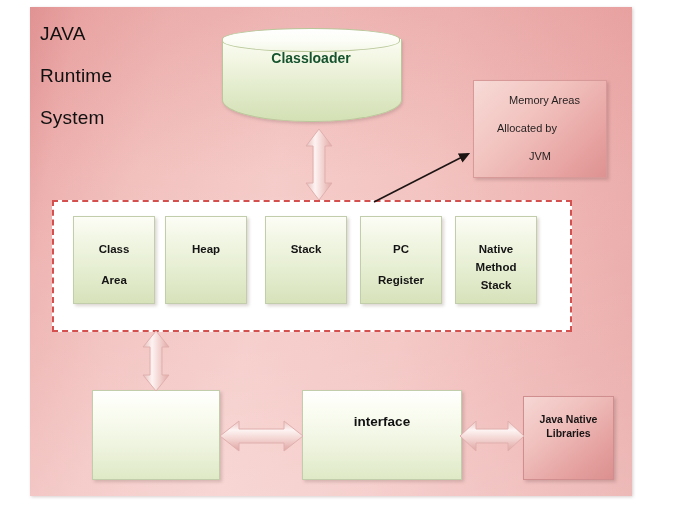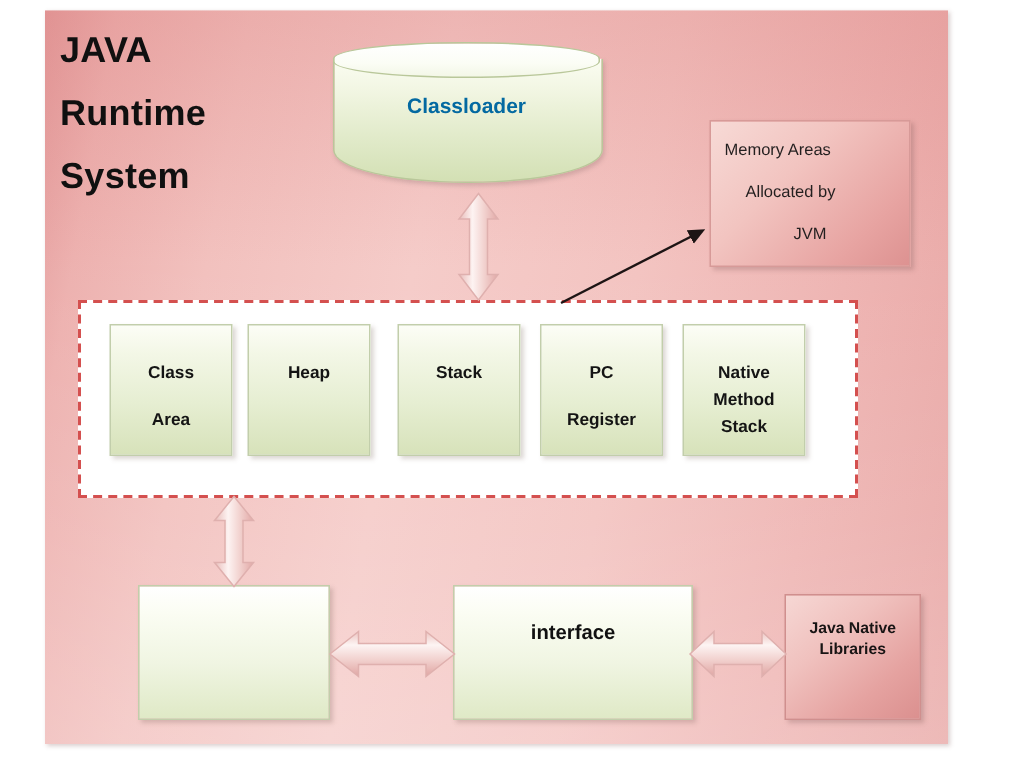--- a/index.html
+++ b/index.html
@@ -54,22 +54,22 @@
   }
 
   
   .title-block {
     position: absolute;
     left: 40px;
     top: 13px;
     z-index: 6;
   }
   .title-line {
-    font-size: 24px;
-    font-weight: bold;
+    font-size: 19px;
+    font-weight: normal;
     color: #101010;
     line-height: 42px;
     letter-spacing: 0.2px;
     white-space: nowrap;
   }
 
   
   .cylinder {
     position: absolute;
     left: 222px;
@@ -97,26 +97,26 @@
     top: 0;
     width: 176px;
     height: 22px;
     background: linear-gradient(180deg, #ffffff 0%, #fbfdf5 60%, #f3f7e7 100%);
     border: 1px solid #b9c79a;
     border-radius: 88px / 11px;
   }
   .cyl-label {
     position: absolute;
     left: 0;
-    top: 34px;
+    top: 22px;
     width: 178px;
     text-align: center;
     font-size: 14px;
     font-weight: bold;
-    color: #0369a1;
+    color: #14532d;
     z-index: 2;
   }
 
   
   .memnote {
     position: absolute;
     left: 473px;
     top: 80px;
     width: 132px;
     height: 96px;
@@ -125,21 +125,21 @@
     box-shadow: 2px 2px 3px rgba(130,90,90,0.30);
     z-index: 5;
   }
   .memnote-line {
     font-size: 11px;
     color: #231f1f;
     text-align: center;
     line-height: 14px;
     margin-top: 10px;
   }
-  .memnote-line.l1 { text-align: left; padding-left: 9px; margin-top: 12px; }
+  .memnote-line.l1 { text-align: center; padding-left: 9px; margin-top: 12px; }
   .memnote-line.l2 { text-align: left; padding-left: 23px; margin-top: 14px; }
   .memnote-line.l3 { text-align: center; margin-top: 14px; }
 
   
   .diag-arrow {
     position: absolute;
     left: 360px;
     top: 145px;
     width: 125px;
     height: 62px;

